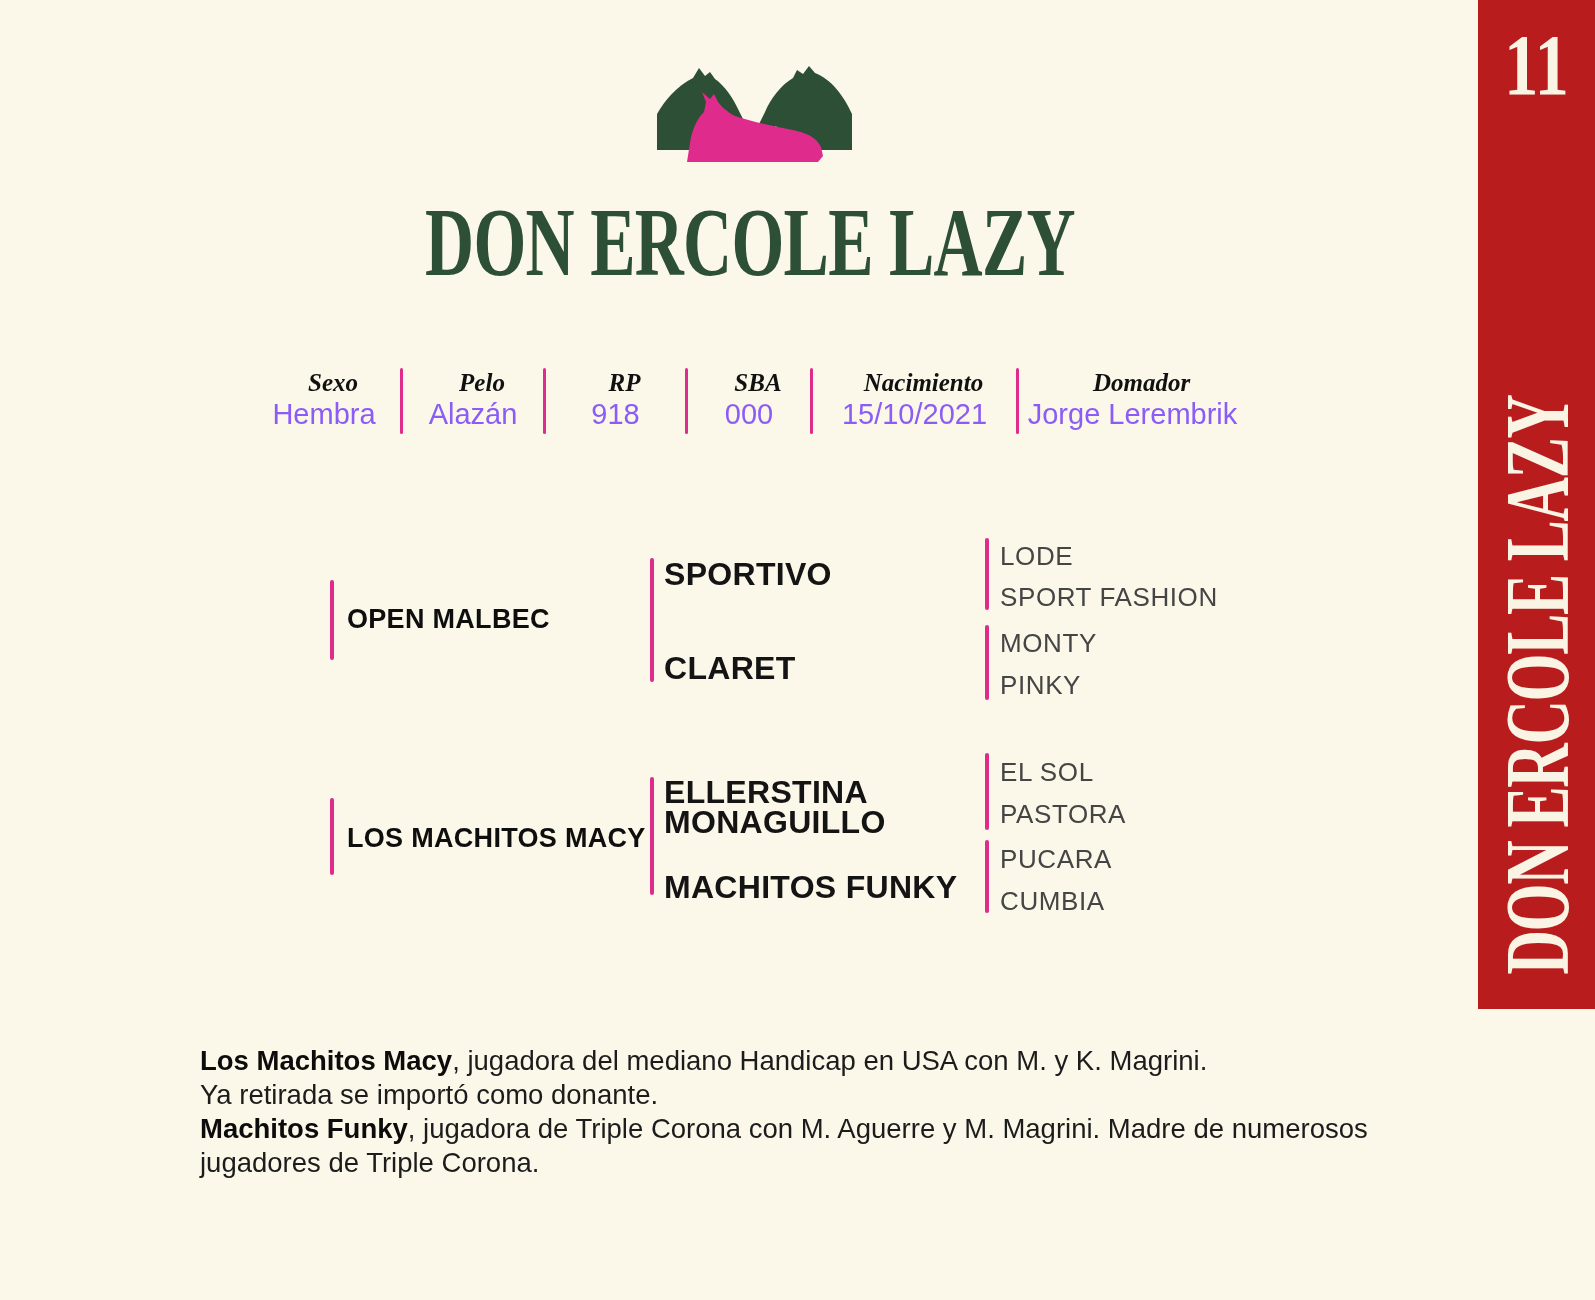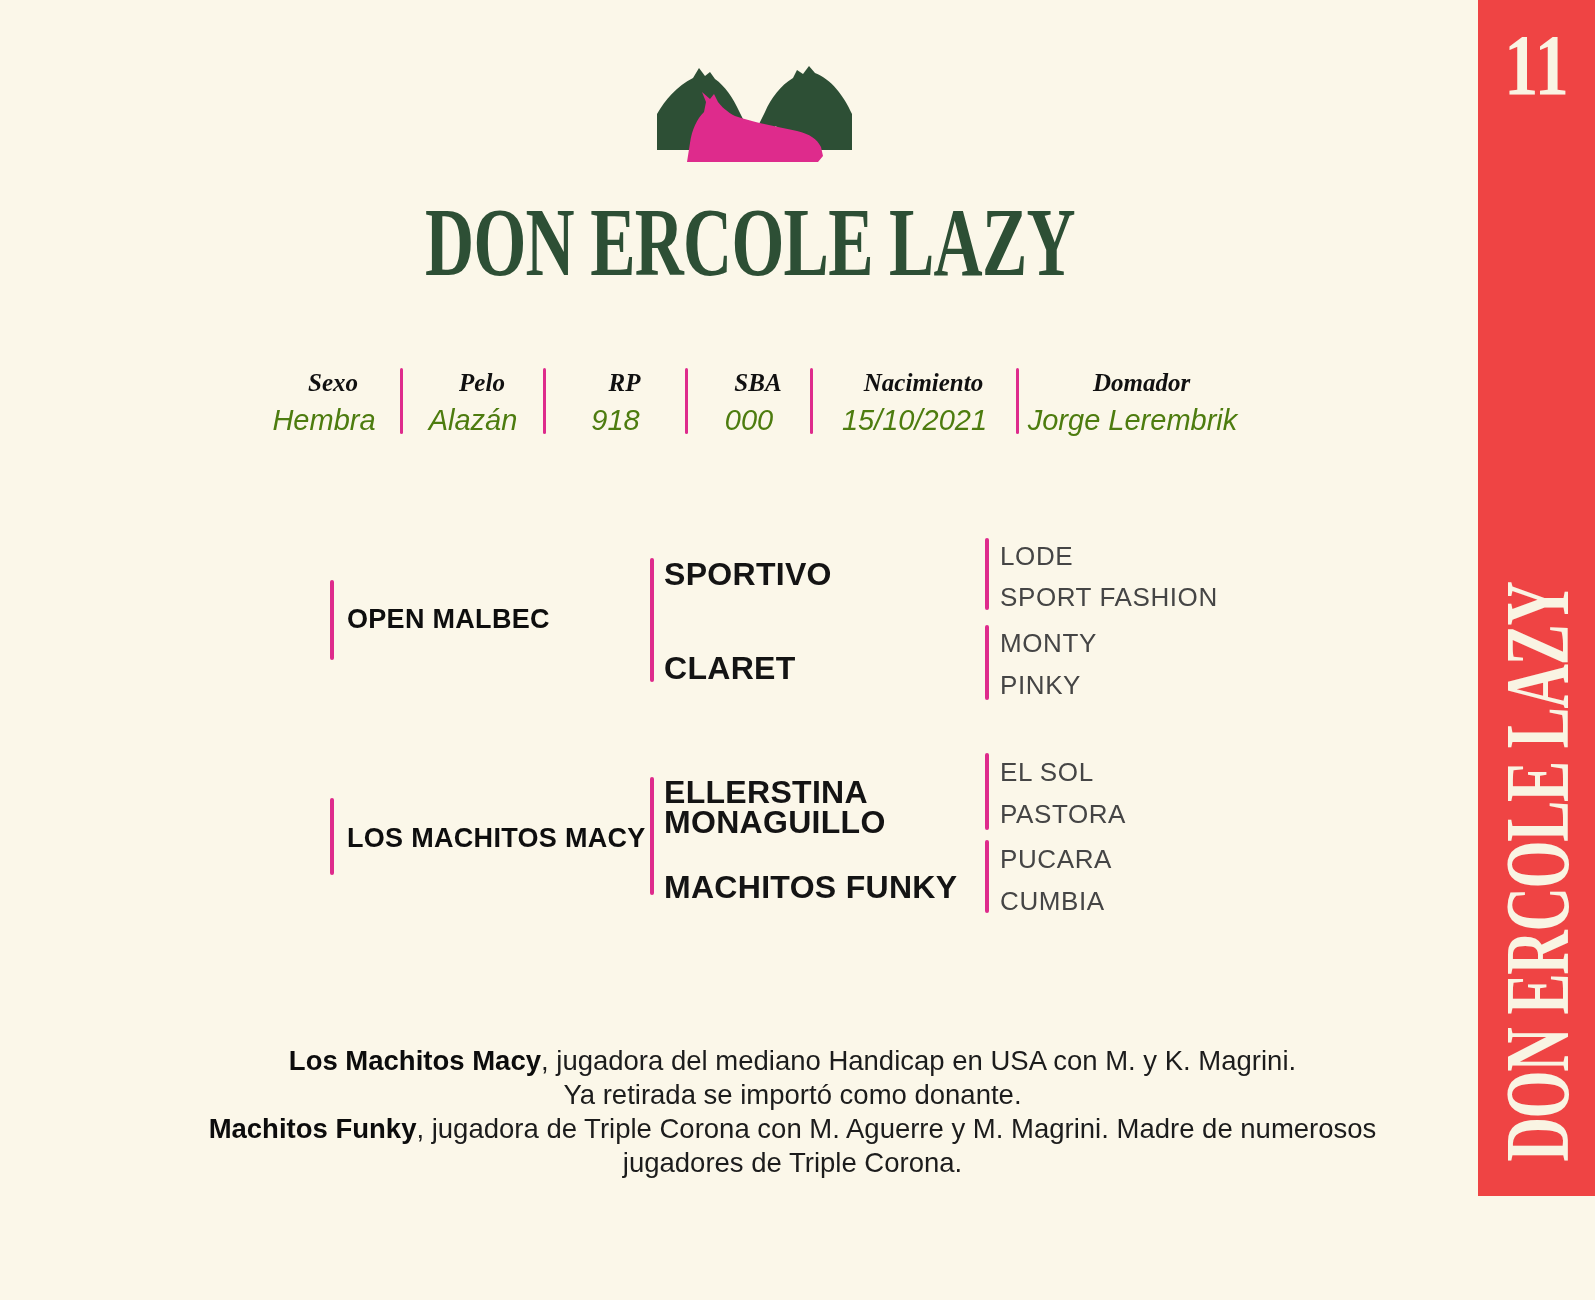--- a/index.html
+++ b/index.html
@@ -23,37 +23,37 @@
   
   .info-row{
     position:absolute;left:248px;top:368px;width:1020px;height:66px;
     display:flex;align-items:stretch;
   }
   .info-cell{display:flex;flex-direction:column;align-items:center;justify-content:flex-start;padding-top:2px;}
   .ilabel{
     font-family:"Liberation Serif",serif;font-style:italic;font-weight:700;
     font-size:25px;line-height:1.05;color:#111;margin-left:18px;
   }
-  .ivalue{font-size:29px;line-height:1.15;color:#4d7c0f;margin-top:8px;font-style:italic;}
+  .ivalue{font-size:29px;line-height:1.15;color:#8b5cf6;margin-top:2px;}
   .idiv{width:3px;background:#DE2B8C;border-radius:2px;flex:none;}
   
   .vbar{position:absolute;width:4px;background:#DE2B8C;border-radius:2px;}
   .g1{position:absolute;font-weight:700;font-size:27px;line-height:28px;color:#0e0e0e;letter-spacing:0.3px;white-space:nowrap;}
   .g2{position:absolute;font-weight:600;font-size:32px;line-height:30px;color:#141414;letter-spacing:0.3px;}
   .g2.nowrap{white-space:nowrap;}
   .g3{position:absolute;font-weight:400;font-size:26px;line-height:28px;color:#454545;letter-spacing:0.6px;white-space:nowrap;}
   
   .notes{
     position:absolute;left:200px;top:1044px;width:1185px;
     font-size:27.5px;line-height:34px;color:#1c1c1c;
   }
-  .notes p{margin:0;text-align:center;}
+  .notes p{margin:0;}
   .notes b{font-weight:700;color:#0c0c0c;}
   
-  .sidebar{position:absolute;left:1478px;top:0;width:117px;height:1196px;background:#ef4444;}
+  .sidebar{position:absolute;left:1478px;top:0;width:117px;height:1009px;background:#b91c1c;}
   .pagenum{
     position:absolute;left:0;top:22px;width:117px;text-align:center;
     font-family:"Liberation Serif",serif;font-weight:700;font-size:86px;line-height:1;
     color:#F9F4E3;transform:scaleX(0.8);
   }
   .vtitle{
     position:absolute;left:0;bottom:34px;width:117px;
     display:flex;justify-content:center;
     transform:scaleY(0.67);transform-origin:center bottom;
   }

